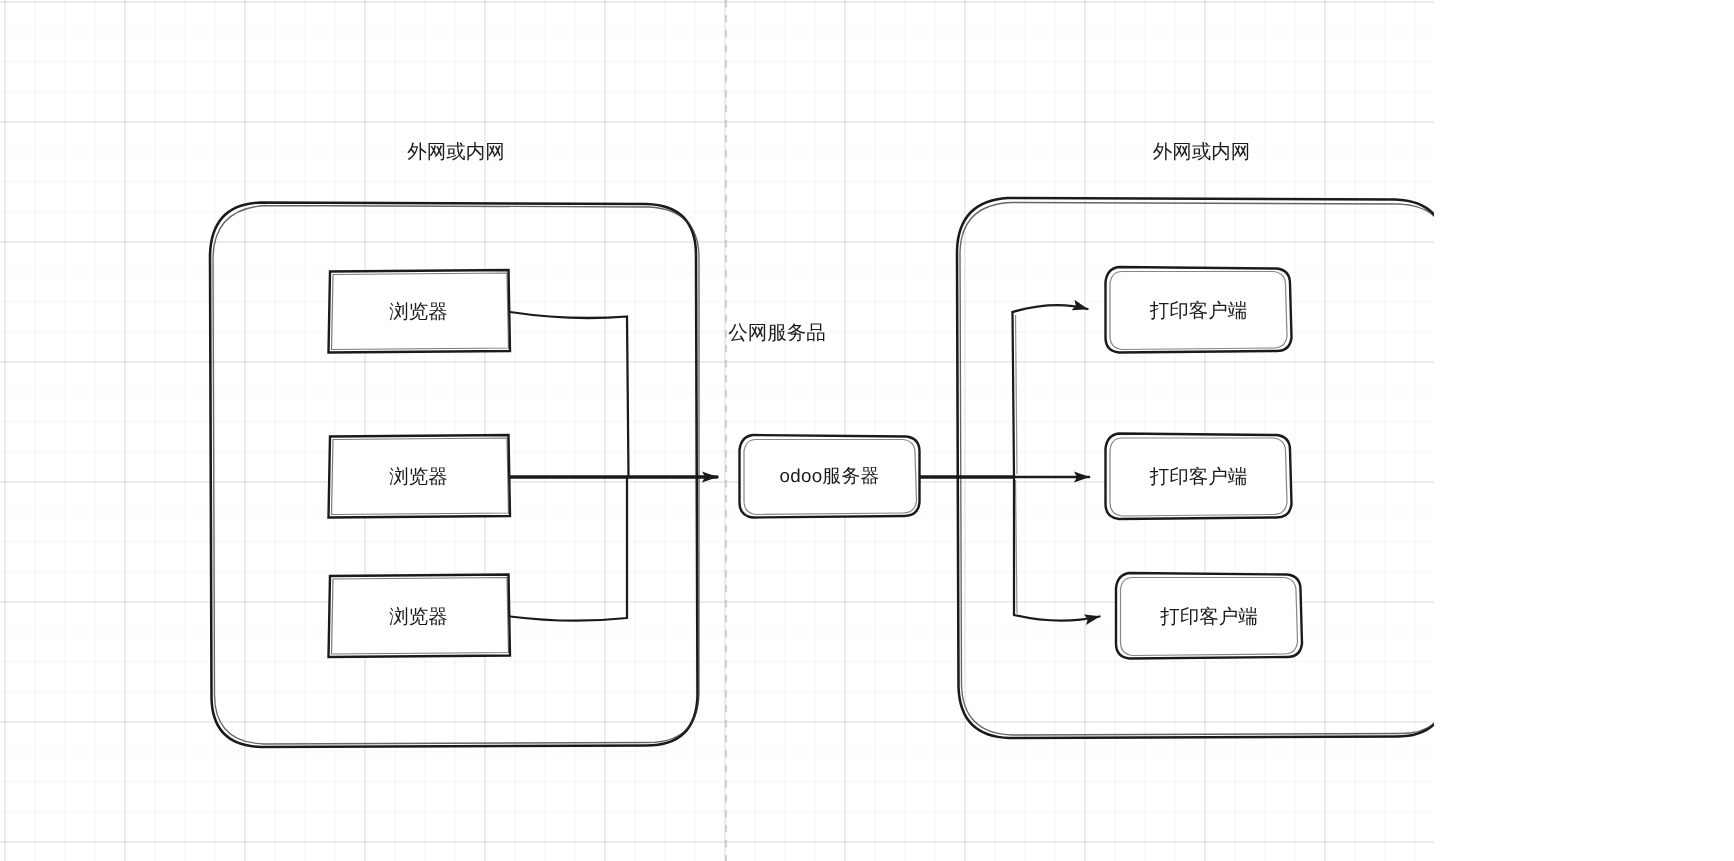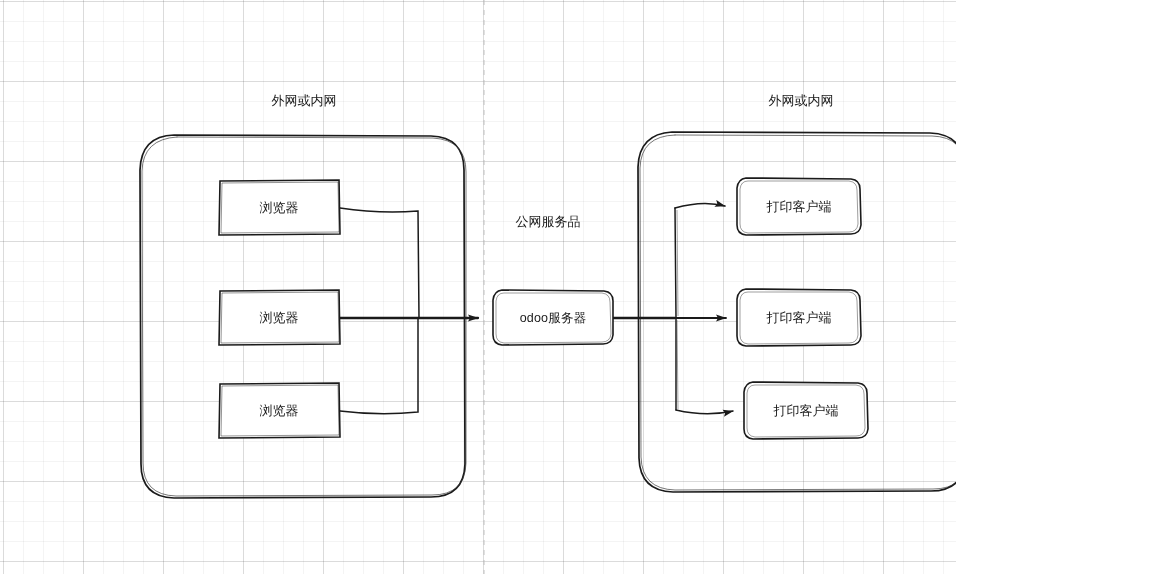--- a/index.html
+++ b/index.html
@@ -136,21 +136,21 @@
     <g>
       <path d="M753,382 L858,383 Q867,384 867,393 L868,429 Q867,438 858,438 L753,439 Q744,438 744,429 L744,392 Q745,383 753,382 Z" fill="#ffffff" stroke="#1a1a1a" stroke-width="1.6"></path>
       <path d="M755,385 L856,385 Q864,386 864,394 L865,428 Q864,436 856,436 L755,437 Q747,436 747,428 L747,393 Q748,385 755,385" fill="none" stroke="#333333" stroke-width="0.8" opacity="0.6"></path>
     </g>
   </svg>
 
   <div class="group-label" style="left:304px; top:101px;">外网或内网</div>
 
   <div class="group-label" style="left:801px; top:101px;">外网或内网</div>
 
-  <div class="group-label" style="left:548px; top:222px;">公网服务品</div>
+  <div class="group-label" style="left:518px; top:222px;">公网服务品</div>
 
   <div class="node-label" style="left:279px; top:208px;">浏览器</div>
 
   <div class="node-label" style="left:279px; top:318px;">浏览器</div>
 
   <div class="node-label" style="left:279px; top:411px;">浏览器</div>
 
   <div class="node-label odoo-label" style="left:553px; top:318px;text-align:center;">odoo服务器</div>
 
   <div class="node-label" style="left:799px; top:207px;">打印客户端</div>

